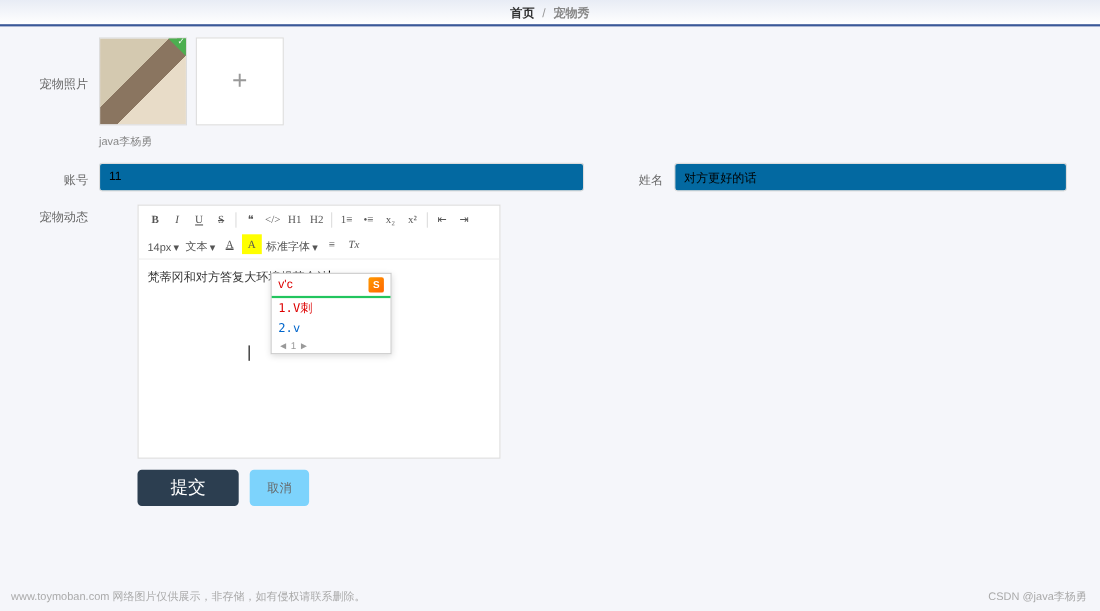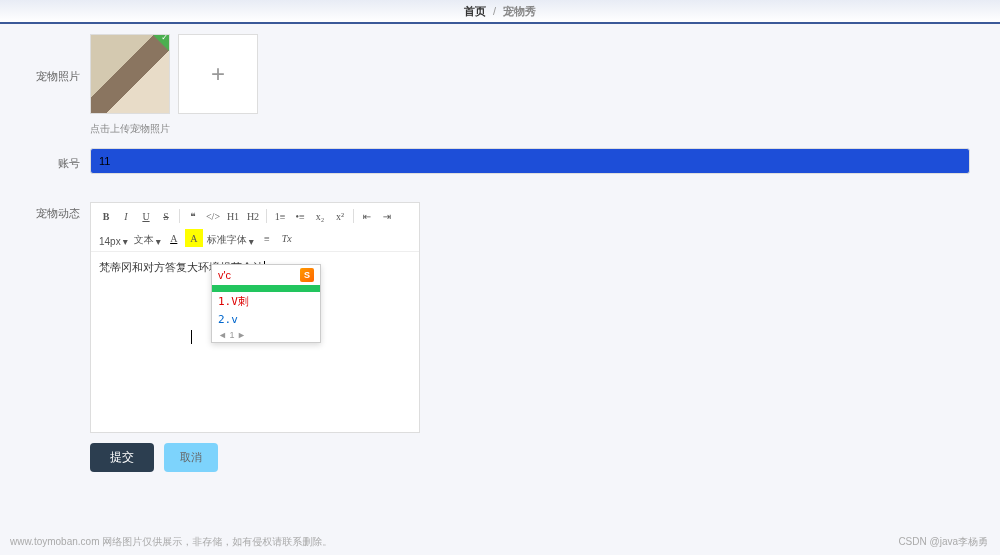--- a/index.html
+++ b/index.html
@@ -15,42 +15,42 @@
 .photo-row .label { padding-top: 35px; }
 .photos { display: flex; gap: 8px; }
 .photo-thumb { width: 80px; height: 80px; border: 1px solid #ddd; position: relative; background: linear-gradient(135deg, #d4c9b0 40%, #8a7560 40%, #8a7560 60%, #e8dcc8 60%); }
 .photo-thumb::after { content: ""; position: absolute; top: 0; right: 0; border-width: 8px; border-style: solid; border-color: #4caf50 #4caf50 transparent transparent; }
 .check { position: absolute; top: -2px; right: 1px; color: #fff; font-size: 8px; z-index: 1; }
 .photo-add { width: 80px; height: 80px; border: 1px solid #ddd; background: #fff; display: flex; align-items: center; justify-content: center; color: #999; font-size: 24px; cursor: pointer; }
 .hint { color: #888; font-size: 10px; margin-left: 60px; margin-top: 4px; margin-bottom: 12px; }
 .input-row { display: flex; gap: 22px; }
 .input-group { display: flex; align-items: center; flex: 1; }
 .input-group.wide { flex: 1.2; }
-.text-input { flex: 1; height: 26px; border: 1px solid #ddd; border-radius: 3px; padding: 0 8px; font-size: 11px; background: #1d4ed8; }
+.text-input { flex: 1; height: 26px; border: 1px solid #ddd; border-radius: 3px; padding: 0 8px; font-size: 11px; background: #0369a1; }
 .editor-wrap { display: flex; align-items: flex-start; }
 .editor { border: 1px solid #ddd; background: #fff; width: 330px; }
 .toolbar { border-bottom: 1px solid #eee; padding: 4px 6px; display: flex; flex-wrap: wrap; gap: 2px; align-items: center; }
 .tb-btn { width: 18px; height: 18px; display: inline-flex; align-items: center; justify-content: center; font-size: 10px; color: #555; cursor: pointer; font-family: serif; }
 .tb-btn.b { font-weight: bold; }
 .tb-btn.i { font-style: italic; }
 .tb-btn.u { text-decoration: underline; }
 .tb-btn.s { text-decoration: line-through; }
 .tb-sel { height: 18px; font-size: 10px; color: #555; padding: 0 2px; display: inline-flex; align-items: flex-end; gap: 2px; }
 .tb-sep { width: 1px; height: 14px; background: #ddd; margin: 0 2px; }
 .editor-body { min-height: 180px; padding: 8px; font-size: 11px; position: relative; }
 .ime-popup { position: absolute; top: 12px; left: 120px; width: 110px; background: #fff; border: 1px solid #ccc; box-shadow: 0 2px 6px rgba(0,0,0,0.15); font-size: 11px; }
-.ime-input { padding: 3px 6px; color: #d00; border-bottom: 7px solid #22c55e; display: flex; justify-content: space-between; align-items: center; }
+.ime-input { padding: 3px 6px; color: #d00; border-bottom: 2px solid #22c55e; display: flex; justify-content: space-between; align-items: center; }
 .ime-logo { width: 14px; height: 14px; background: linear-gradient(135deg, #ff9900, #ff6600); border-radius: 2px; display: inline-flex; align-items: center; justify-content: center; color: #fff; font-size: 9px; font-weight: bold; }
 .ime-cand { padding: 2px 6px; font-family: monospace; }
 .ime-cand.red { color: #d00; }
 .ime-cand.blue { color: #0066cc; }
 .ime-page { padding: 2px 6px; color: #999; font-size: 9px; }
 .cursor-line { position: absolute; top: 78px; left: 100px; width: 1px; height: 14px; background: #000; }
 .buttons { padding: 10px 0 6px 0; display: flex; gap: 10px; }
-.btn-primary { background: #2c3e50; color: #fff; border: none; border-radius: 4px; padding: 6px 20px; font-size: 12px; cursor: pointer; }
+.btn-primary { background: #2c3e50; color: #fff; border: none; border-radius: 4px; padding: 6px 30px; font-size: 16px; cursor: pointer; }
 .btn-cancel { background: #7dd3fc; color: #666; border: none; border-radius: 4px; padding: 6px 16px; font-size: 11px; cursor: pointer; }
 .footer { position: absolute; bottom: 6px; left: 10px; right: 12px; display: flex; justify-content: space-between; color: #aaa; font-size: 10px; }
 </style>
 </head>
 <body>
 
 <div class="header">
   <div class="breadcrumb">
     <span class="home">首页</span>
     <span class="sep">/</span>
@@ -64,30 +64,34 @@
     <div class="label">宠物照片</div>
     <div class="photos">
       <div class="photo-thumb">
         <span class="check">✓</span>
       </div>
       <div class="photo-add">
         <span>+</span>
       </div>
     </div>
   </div>
-  <div class="hint">点击上传宠物照片</div>
+  <div class="hint">java李杨勇</div>
 
   <div class="input-row">
     <div class="input-group wide">
       <div class="label">账号</div>
       <input class="text-input" value="11" style="">
     </div>
+    <div class="input-group">
+      <div class="label">姓名</div>
+      <input class="text-input" value="对方更好的话" style="">
+    </div>
   </div>
 
-  <div class="editor-wrap" style="margin-top:28px;">
+  <div class="editor-wrap" style="margin-top:12px;gap:35px;">
     <div class="label">宠物动态</div>
     <div>
       <div class="editor">
         <div class="toolbar">
           <span class="tb-btn b">B</span>
           <span class="tb-btn i">I</span>
           <span class="tb-btn u">U</span>
           <span class="tb-btn s">S</span>
           <span class="tb-sep"></span>
           <span class="tb-btn">❝</span>

